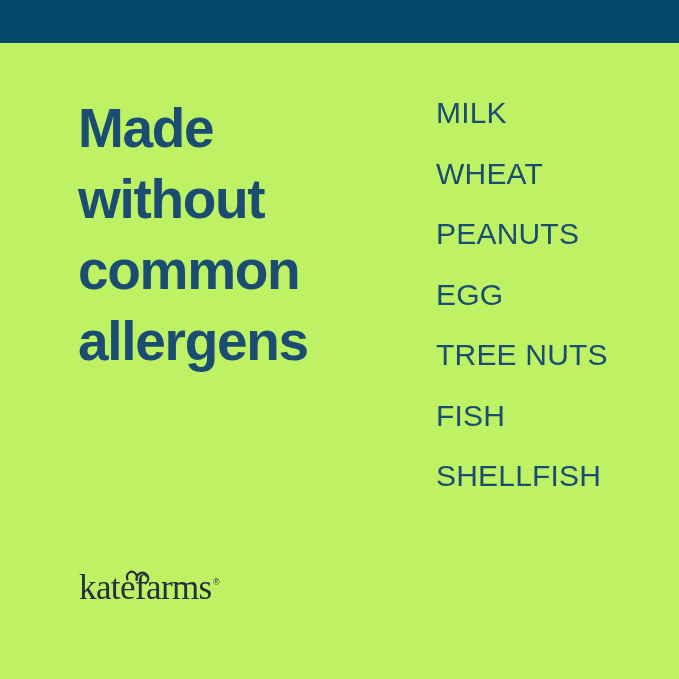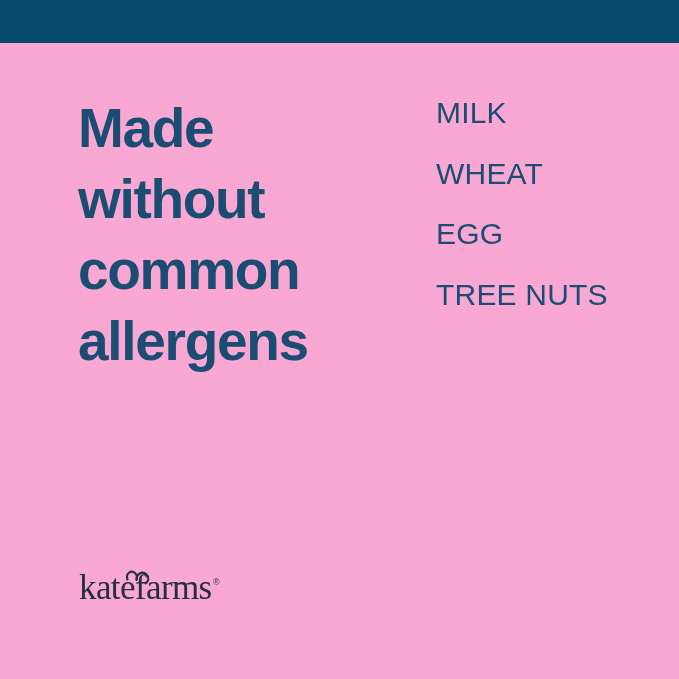--- a/index.html
+++ b/index.html
@@ -10,21 +10,21 @@
     width: 679px;
     height: 679px;
     background: #ffffff;
     font-family: "Liberation Sans", sans-serif;
     overflow: hidden;
   }
   .page {
     position: relative;
     width: 679px;
     height: 679px;
-    background: #f9a8d4;
+    background: #bef264;
     box-sizing: border-box;
   }
   .top-bar {
     position: absolute;
     top: 0;
     left: 0;
     width: 679px;
     height: 43px;
     background: #04486c;
   }
@@ -93,22 +93,25 @@
   <div class="content">
 
     <h1 class="headline">Made
 without
 common
 allergens</h1>
 
     <ul class="allergen-list">
       <li class="allergen-item">MILK</li>
       <li class="allergen-item">WHEAT</li>
+      <li class="allergen-item">PEANUTS</li>
       <li class="allergen-item">EGG</li>
       <li class="allergen-item">TREE NUTS</li>
+      <li class="allergen-item">FISH</li>
+      <li class="allergen-item">SHELLFISH</li>
     </ul>
 
     <div class="logo">
       <svg width="160" height="48" viewBox="0 0 160 48" xmlns="http://www.w3.org/2000/svg">
         <g fill="none" stroke="#24303c" stroke-width="2.1" stroke-linecap="round" stroke-linejoin="round">
           <path d="M48.5 16.5 C46.2 10.8 52.3 6.4 56.2 10.2 C58.2 12.2 58.3 14.6 57.6 16.8"></path>
           <path d="M57.6 16.8 C57.0 11.0 63.4 7.6 67.4 11.2 C70.6 14.0 69.6 18.4 66.6 20.4"></path>
         </g>
         <g fill="#24303c">
           <text x="0" y="36" font-family="Liberation Serif, serif" font-size="35" font-weight="400" letter-spacing="-0.6">katefarms</text>

